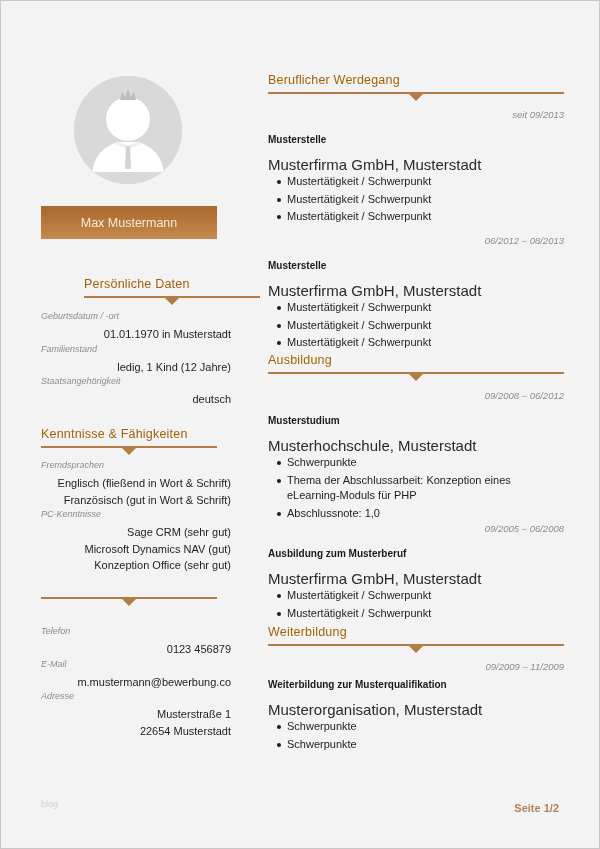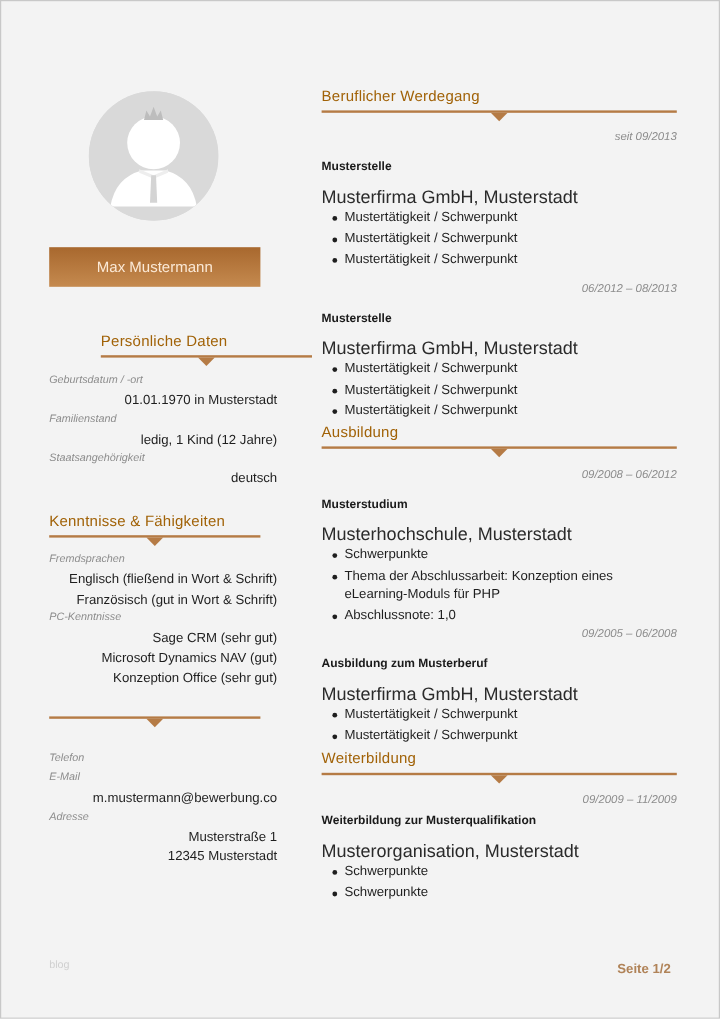--- a/index.html
+++ b/index.html
@@ -85,25 +85,26 @@
     <div class="val">Sage CRM (sehr gut)</div>
     <div class="val">Microsoft Dynamics NAV (gut)</div>
     <div class="val">Konzeption Office (sehr gut)</div>
   </div>
 
   <div class="sec-head" style="left:40px; top:591px;">
     <div class="rule"></div>
   </div>
   <div class="kv" style="left:40px; top:624px;">
     <div class="lbl">Telefon</div>
+    <div class="val">0123 456879</div>
     <div class="lbl">E-Mail</div>
     <div class="val">m.mustermann@bewerbung.co</div>
     <div class="lbl">Adresse</div>
     <div class="val">Musterstraße 1</div>
-    <div class="val">12345 Musterstadt</div>
+    <div class="val">22654 Musterstadt</div>
   </div>
 
   <div class="rsec" style="top:72px;">
     <div class="sec-head">
       <div class="title">Beruflicher Werdegang</div>
       <div class="rule"></div>
     </div>
   </div>
 
   <div class="entry" style="top:107px;">

